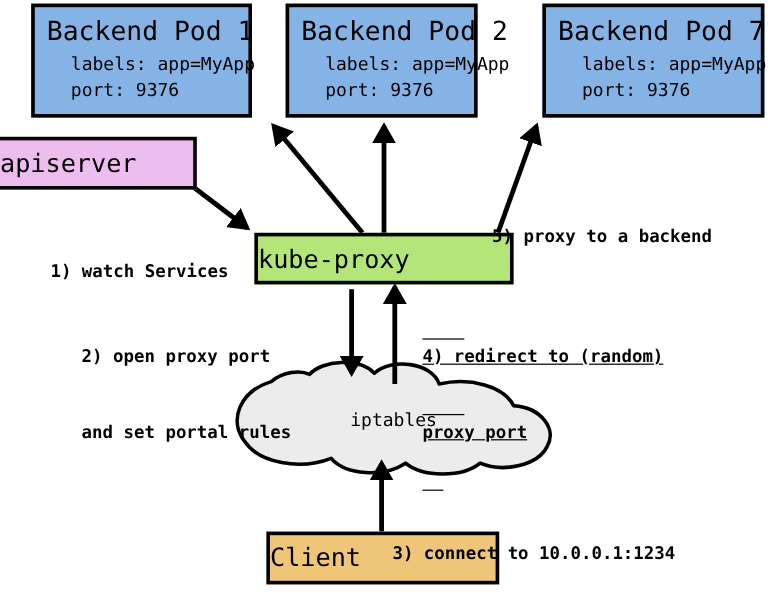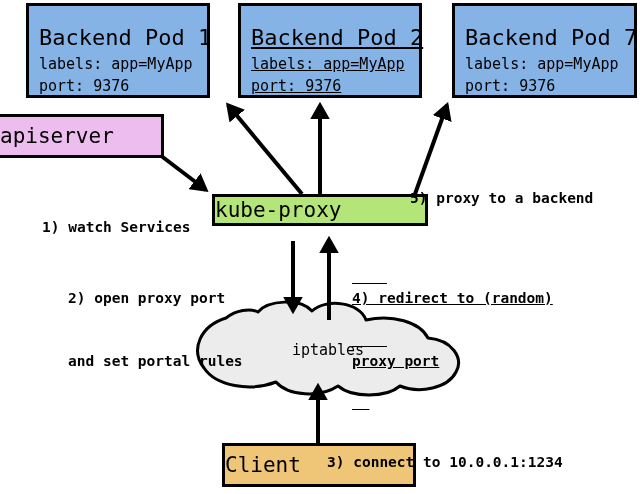--- a/index.html
+++ b/index.html
@@ -24,34 +24,35 @@
   }
   .node {
     position: absolute;
     box-sizing: border-box;
     border: 3px solid #000000;
     display: flex;
     flex-direction: column;
     justify-content: center;
   }
   .pod {
-    padding: 17px 10px 4px 10px;
+    padding: 6px 10px 4px 10px;
     justify-content: flex-start;
   }
   .pod-title {
     font-size: 22px;
     line-height: 30px;
     color: #000;
     white-space: nowrap;
   }
   .pod-line {
     font-size: 15px;
     line-height: 22px;
     color: #000;
     white-space: nowrap;
+    margin-left: 20px;
   }
   .center-label {
     font-size: 21px;
     text-align: left;
     color: #000;
     white-space: nowrap;
   }
   .cloud-text {
     position: absolute;
     font-size: 15px;
@@ -109,37 +110,37 @@
 
     <line x1="318" y1="443" x2="318" y2="386" stroke="#000000" stroke-width="4" marker-end="url(#arrowhead)"></line>
   </svg>
 
   <div class="node pod" style="left:26px; top:3px; width:184px; height:95px; background:#85b3e6;">
     <div class="pod-title">Backend Pod 1</div>
     <div class="pod-line">labels: app=MyApp</div>
     <div class="pod-line">port: 9376</div>
   </div>
 
-  <div class="node pod" style="left:238px; top:3px; width:184px; height:95px; background:#85b3e6;text-decoration:underline;">
+  <div class="node pod" style="left:238px; top:3px; width:160px; height:95px; background:#85b3e6;">
     <div class="pod-title">Backend Pod 2</div>
     <div class="pod-line">labels: app=MyApp</div>
     <div class="pod-line">port: 9376</div>
   </div>
 
   <div class="node pod" style="left:452px; top:3px; width:185px; height:95px; background:#85b3e6;">
     <div class="pod-title">Backend Pod 7</div>
     <div class="pod-line">labels: app=MyApp</div>
     <div class="pod-line">port: 9376</div>
   </div>
 
   <div class="node" style="left:-3px; top:114px; width:167px; height:44px; background:#edbdef;">
     <div class="center-label">apiserver</div>
   </div>
 
-  <div class="node" style="left:212px; top:194px; width:216px; height:32px; background:#b3e579;">
+  <div class="node" style="left:212px; top:194px; width:216px; height:43px; background:#b3e579;">
     <div class="center-label">kube-proxy</div>
   </div>
 
   <div class="cloud-text" style="left:193px; top:341px; width:270px;">iptables</div>
 
   <div class="node" style="left:222px; top:443px; width:194px; height:44px; background:#efc678;">
     <div class="center-label">Client</div>
   </div>
 
   <div class="step" style="left:14px; top:175px;margin-left:28px;">

